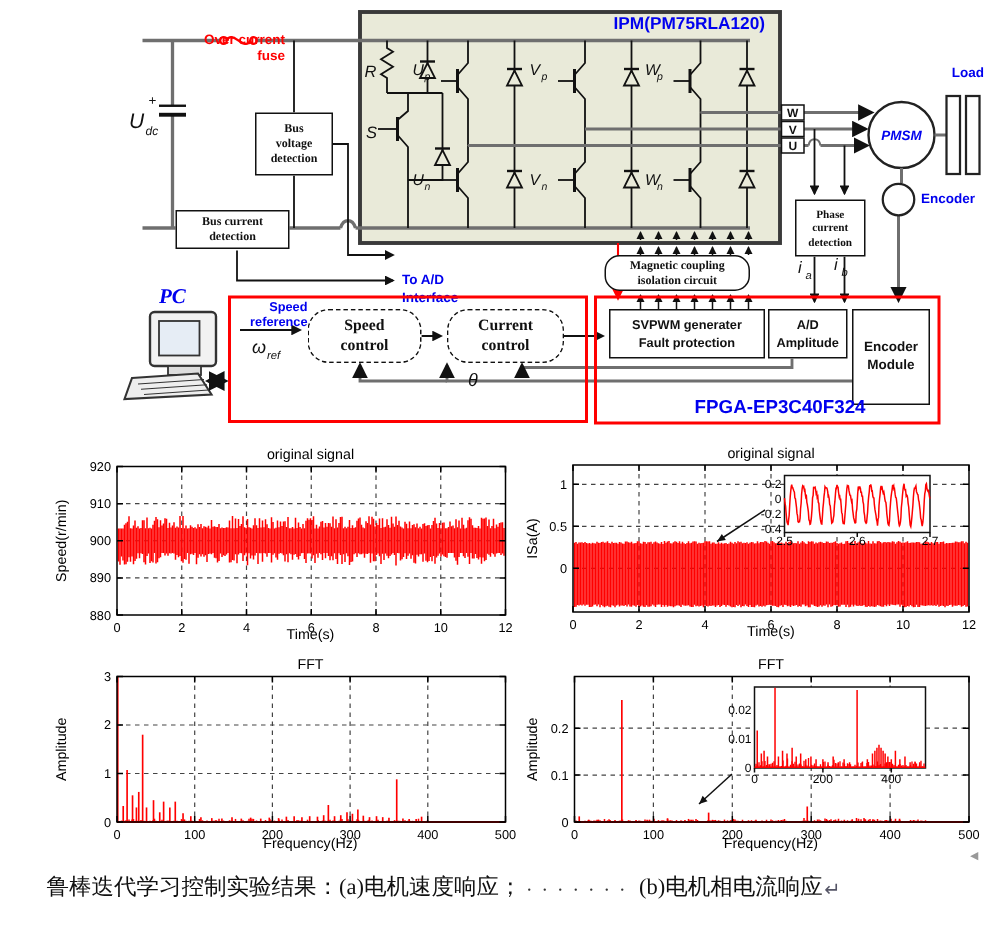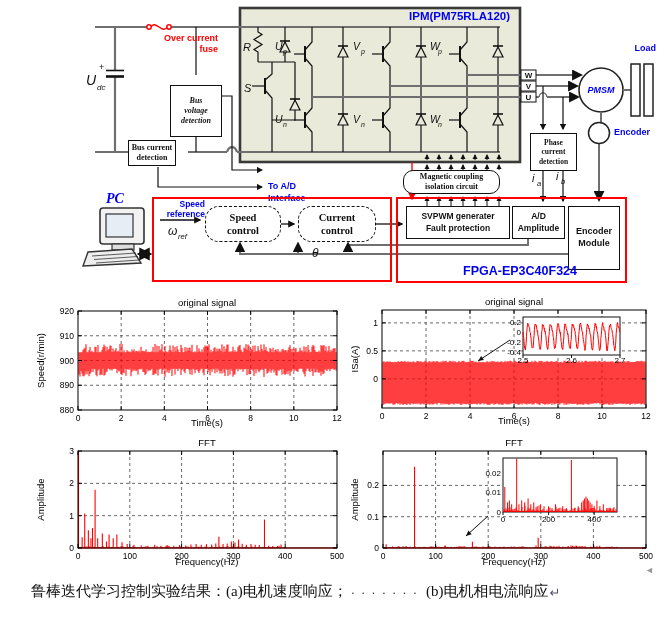--- a/index.html
+++ b/index.html
@@ -229,26 +229,26 @@
       <rect x="100" y="208" width="44" height="36" rx="3" fill="#f2f2f2"></rect>
       <rect x="106" y="214" width="27" height="23" fill="#e6edf5" stroke-width="1.2"></rect>
       <rect x="112" y="244" width="22" height="6" fill="#ddd" stroke-width="1.2"></rect>
       <polygon points="88,252 132,249 141,263 83,266" fill="#eee" stroke-width="1.4"></polygon>
       <path d="M92,256 L136,253 M94,259.5 L138,256.5 M96,263 L139,260" stroke-width="0.8" fill="none"></path>
     </g>
     <path d="M139,254 H150" stroke="#111" stroke-width="2.4" fill="none" marker-start="url(#ah)" marker-end="url(#ah)"></path>
   </svg>
 
   <div class="abs ctr sansb blue" style="left:250px;top:10px;width:260px;font-size:11.5px;">IPM(PM75RLA120)</div>
-  <div class="abs ctr sansb red" style="left:118px;top:33px;width:72px;font-size:9px;white-space:pre-line;line-height:1.2;margin-left:28px;">Over current
+  <div class="abs ctr sansb red" style="left:118px;top:21px;width:72px;font-size:9px;white-space:pre-line;line-height:1.2;">Over current
 fuse</div>
-  <div class="abs box serifb" style="left:170px;top:85px;width:52px;height:52px;font-size:8px;line-height:1.25;font-style:italic;">Bus
+  <div class="abs box serifb" style="left:170px;top:75px;width:52px;height:42px;font-size:8px;line-height:1.25;">Bus
 voltage
 detection</div>
-  <div class="abs box serifb" style="left:128px;top:140px;width:48px;height:26px;font-size:8px;line-height:1.25;">Bus current
+  <div class="abs box serifb" style="left:117px;top:140px;width:76px;height:26px;font-size:8px;line-height:1.25;">Bus current
 detection</div>
   <div class="abs sansb blue" style="left:268px;top:165px;width:64px;font-size:9px;white-space:pre-line;line-height:1.3;margin-top:16px;">To A/D
 Interface</div>
   <div class="abs box serifb" style="left:403px;top:170px;width:97px;height:24px;font-size:8px;line-height:1.25;border-radius:10px;">Magnetic coupling
 isolation circuit</div>
 
   <div class="abs redframe" style="left:152px;top:197px;width:240px;height:85px;"></div>
   <div class="abs redframe" style="left:396px;top:197px;width:231px;height:86px;"></div>
 
   <div class="abs ctr sansb blue" style="left:157px;top:199px;width:48px;font-size:8.5px;white-space:pre-line;line-height:1.2;">Speed

